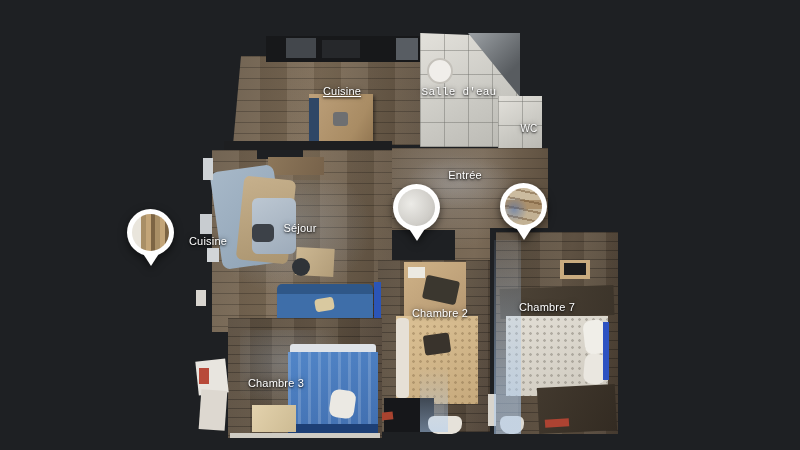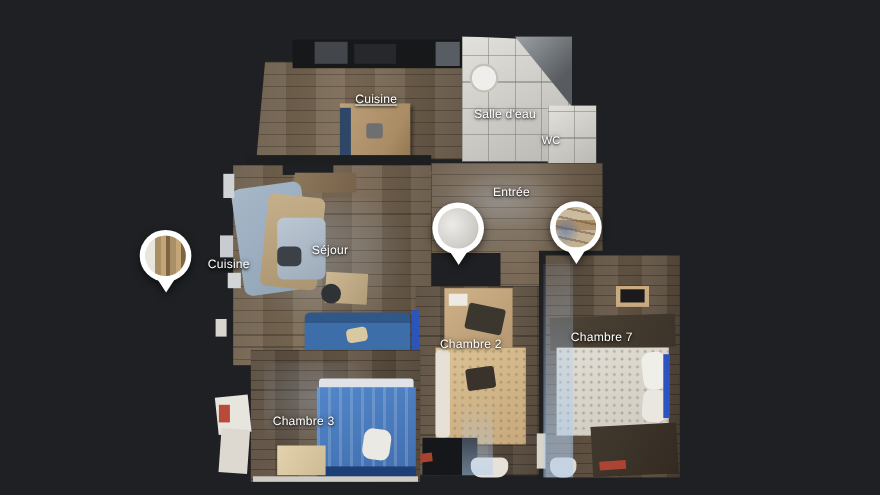--- a/index.html
+++ b/index.html
@@ -163,26 +163,26 @@
   <div class="abs" style="left:288px;top:352px;width:90px;height:74px;background:repeating-linear-gradient(90deg,rgba(255,255,255,.16) 0 3px,rgba(0,0,0,0) 3px 10px),linear-gradient(160deg,#5286c8,#416fb0);"></div>
   <div class="abs" style="left:288px;top:424px;width:90px;height:10px;background:#1d3f75;"></div>
   <div class="abs" style="left:330px;top:390px;width:25px;height:28px;background:#ebe9e3;border-radius:8px;transform:rotate(8deg);"></div>
   <div class="abs" style="left:252px;top:405px;width:44px;height:27px;background:linear-gradient(120deg,#e3d2ad,#cdbb93);"></div>
   <div class="abs" style="left:197px;top:360px;width:30px;height:34px;background:#e8e5df;transform:rotate(-6deg);"></div>
   <div class="abs" style="left:200px;top:390px;width:26px;height:40px;background:#ddd8d0;transform:rotate(4deg);"></div>
   <div class="abs" style="left:199px;top:368px;width:10px;height:16px;background:#b84a3a;"></div>
   <div class="abs" style="left:230px;top:433px;width:150px;height:5px;background:#cfccc4;"></div>
 
   <div class="room-label" style="left:342px;top:91px;text-decoration:underline;">Cuisine</div>
-  <div class="room-label" style="left:459px;top:104px;">Salle d'eau</div>
-  <div class="room-label room-label--sm" style="left:501px;top:128px;">WC</div>
+  <div class="room-label" style="left:459px;top:92px;font-family:Liberation Mono, monospace;">Salle d'eau</div>
+  <div class="room-label room-label--sm" style="left:529px;top:128px;">WC</div>
   <div class="room-label" style="left:465px;top:175px;">Entrée</div>
   <div class="room-label" style="left:208px;top:241px;">Cuisine</div>
   <div class="room-label" style="left:300px;top:228px;">Séjour</div>
-  <div class="room-label" style="left:428px;top:313px;">Chambre 2</div>
+  <div class="room-label" style="left:440px;top:313px;">Chambre 2</div>
   <div class="room-label" style="left:547px;top:307px;">Chambre 7</div>
   <div class="room-label" style="left:276px;top:383px;">Chambre 3</div>
 
   <div class="pin" style="left:127px;top:209px;">
     <div class="pin-head">
       <div class="pin-photo photo-curtains"></div>
     </div>
     <div class="pin-tail"></div>
   </div>
 

